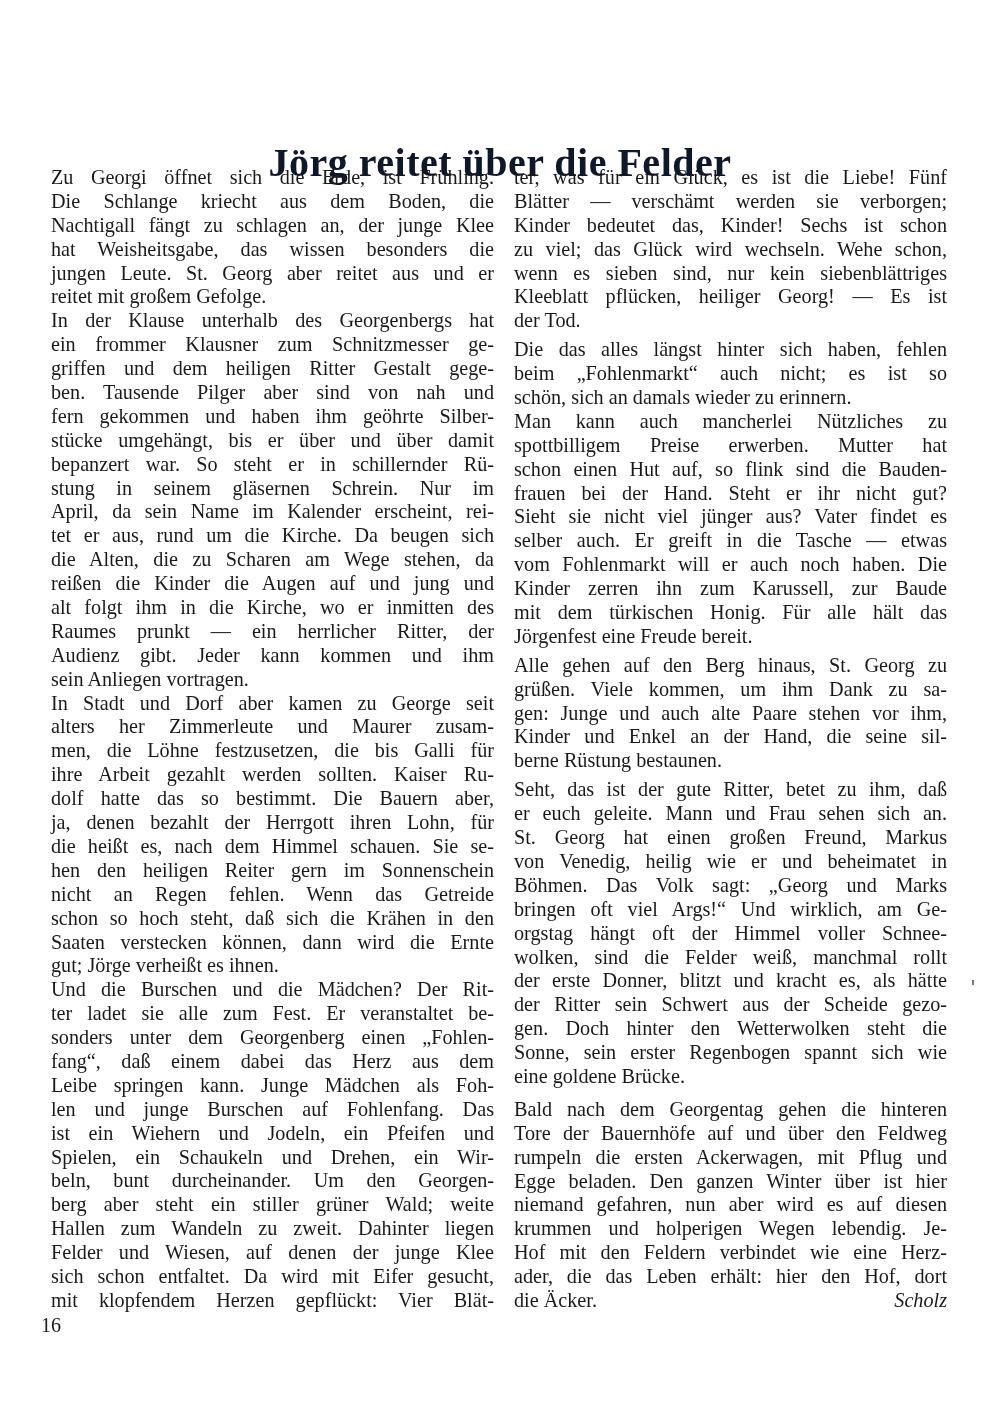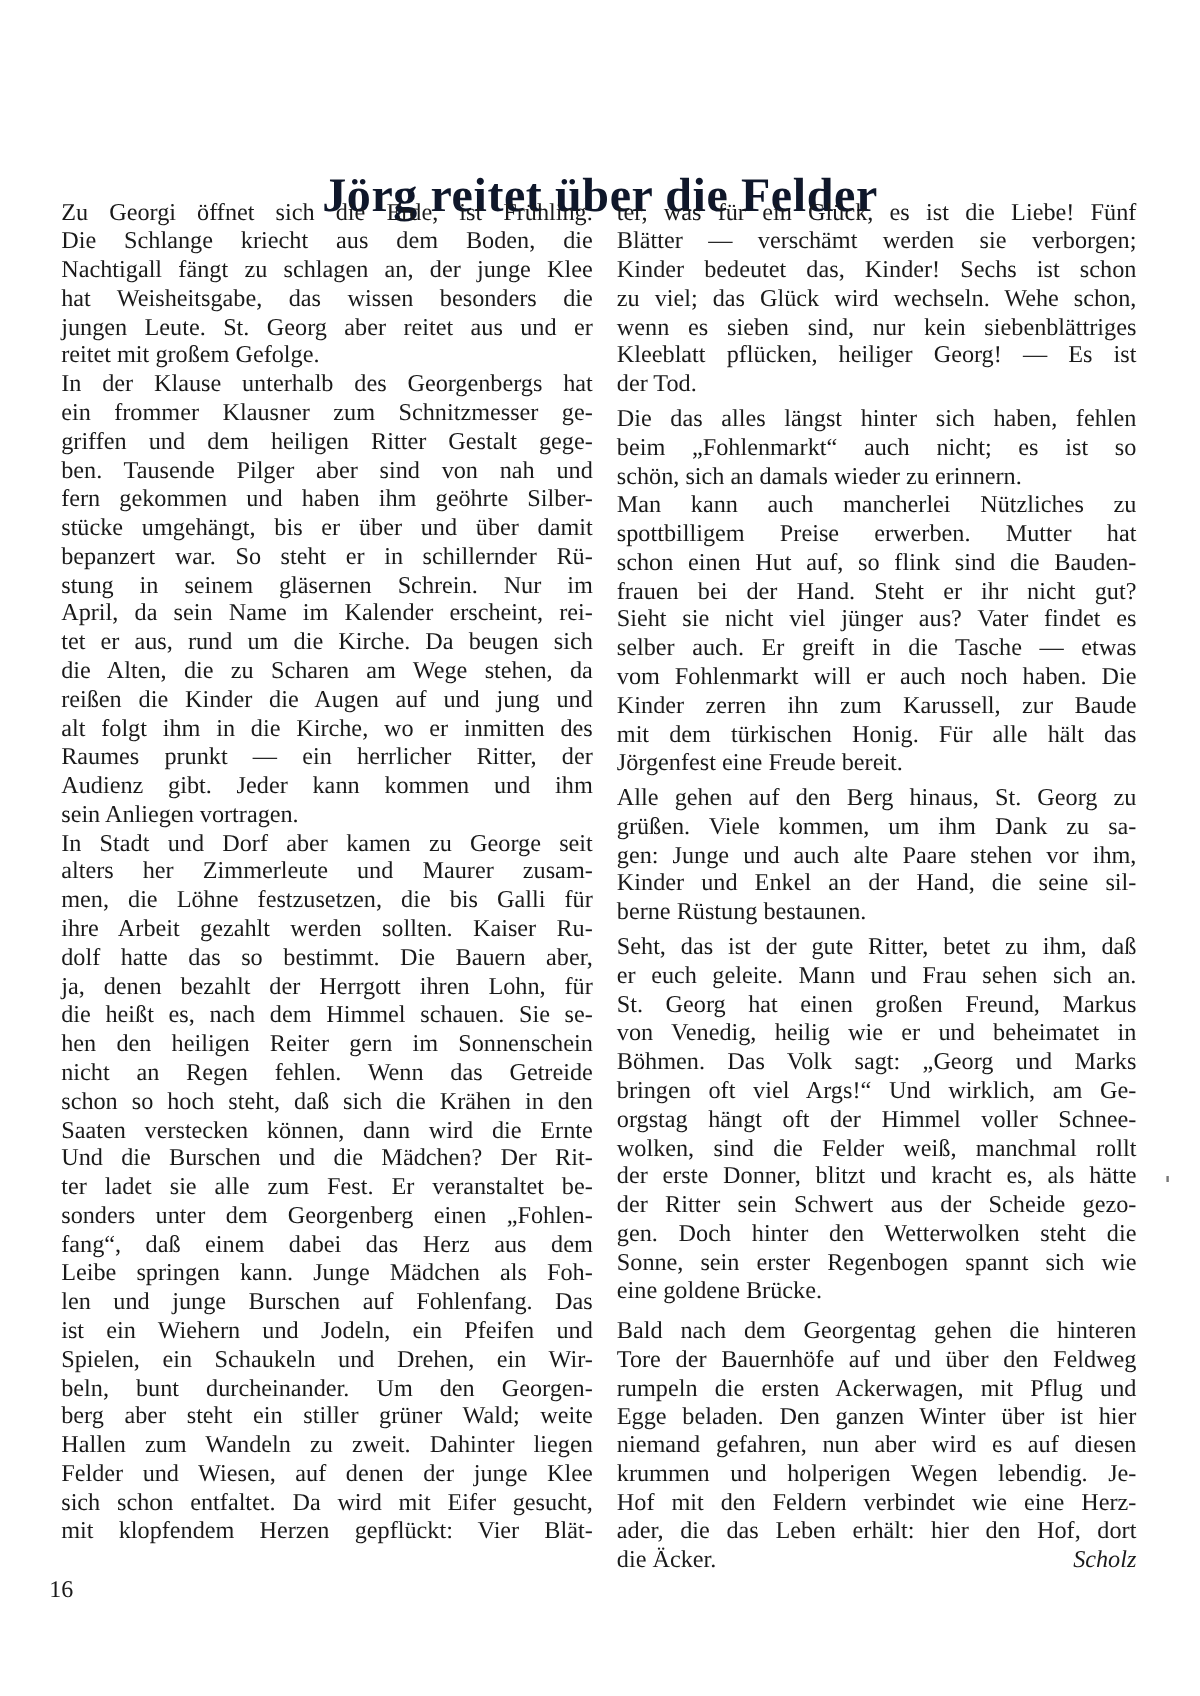--- a/index.html
+++ b/index.html
@@ -58,20 +58,21 @@
     <span class="line">alters her Zimmerleute und Maurer zusam-</span>
     <span class="line">men, die Löhne festzusetzen, die bis Galli für</span>
     <span class="line">ihre Arbeit gezahlt werden sollten. Kaiser Ru-</span>
     <span class="line">dolf hatte das so bestimmt. Die Bauern aber,</span>
     <span class="line">ja, denen bezahlt der Herrgott ihren Lohn, für</span>
     <span class="line">die heißt es, nach dem Himmel schauen. Sie se-</span>
     <span class="line">hen den heiligen Reiter gern im Sonnenschein</span>
     <span class="line">nicht an Regen fehlen. Wenn das Getreide</span>
     <span class="line">schon so hoch steht, daß sich die Krähen in den</span>
     <span class="line">Saaten verstecken können, dann wird die Ernte</span>
+    <span class="line last">gut; Jörge verheißt es ihnen.</span>
   </div>
 
   <div class="para">
     <span class="line">Und die Burschen und die Mädchen? Der Rit-</span>
     <span class="line">ter ladet sie alle zum Fest. Er veranstaltet be-</span>
     <span class="line">sonders unter dem Georgenberg einen „Fohlen-</span>
     <span class="line">fang“, daß einem dabei das Herz aus dem</span>
     <span class="line">Leibe springen kann. Junge Mädchen als Foh-</span>
     <span class="line">len und junge Burschen auf Fohlenfang. Das</span>
     <span class="line">ist ein Wiehern und Jodeln, ein Pfeifen und</span>

